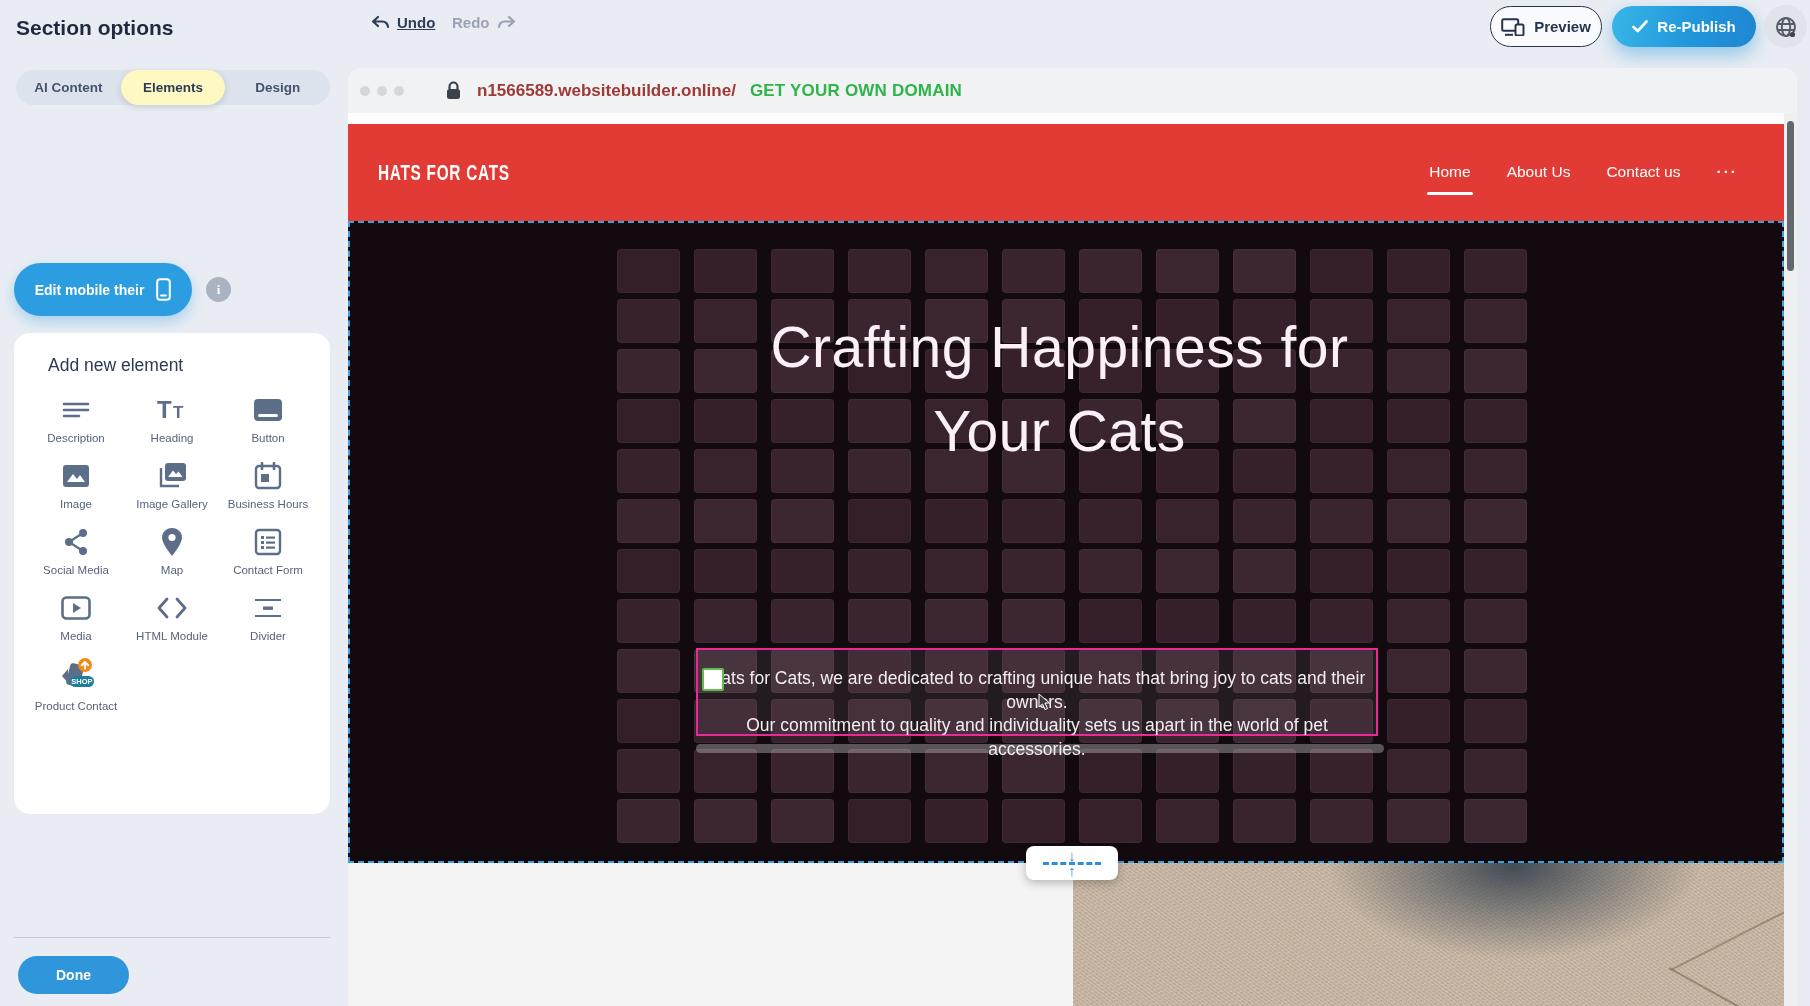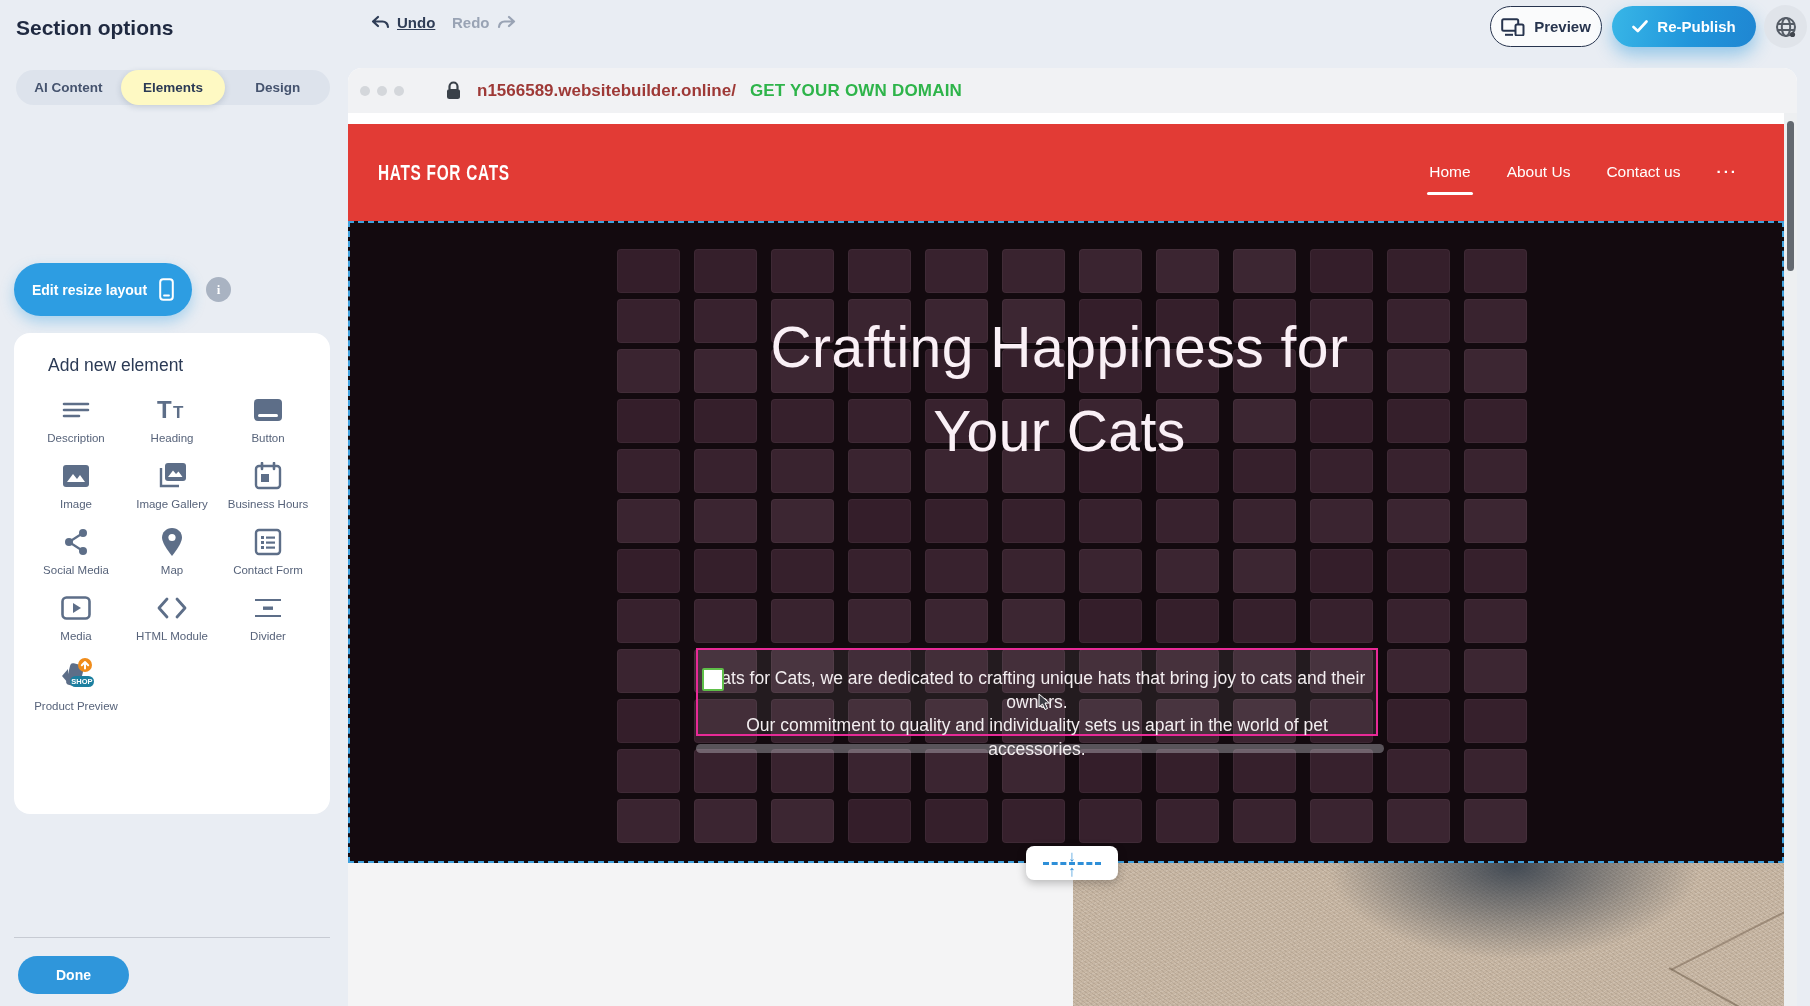--- a/index.html
+++ b/index.html
@@ -172,21 +172,21 @@
   </button>
 
   <div class="tabs">
     <div class="tab">AI Content</div>
     <div class="tab active">Elements</div>
     <div class="tab">Design</div>
   </div>
 
 
   <button class="edit-mobile-btn">
-    <span>Edit resize layout</span>
+    <span>Edit mobile their</span>
     <span>
       <svg width="15" height="23" viewBox="0 0 15 23">
           <rect x="1.2" y="1.2" width="12.6" height="20.6" rx="3" fill="none" stroke="#fff" stroke-width="2"></rect>
           <path d="M5 17.5 H10" stroke="#fff" stroke-width="1.8" stroke-linecap="round"></path>
         </svg>
     </span>
   </button>
   <button class="info-btn">i</button>
 
   <div class="card add-card">
@@ -325,21 +325,21 @@
         <span class="el-icon" style="width:44px;height:40px;">
           <svg width="44" height="40" viewBox="0 0 44 40">
               <polygon points="8,20 14,13 14,27" fill="#5d6e88"></polygon>
               <rect x="14" y="8" width="14" height="22" rx="3" fill="#5d6e88" transform="rotate(14 21 19)"></rect>
               <circle cx="31" cy="9" r="7" fill="#f08c1b"></circle>
               <path d="M31 12.5 V6.5 M27.8 9.3 L31 6 L34.2 9.3" stroke="#fff" stroke-width="2" fill="none" stroke-linecap="round" stroke-linejoin="round"></path>
               <rect x="16" y="20" width="24" height="11" rx="5.5" fill="#1c7f9f"></rect>
               <text x="28" y="28" font-family="Liberation Sans, sans-serif" font-size="7.5" font-weight="bold" fill="#fff" text-anchor="middle">SHOP</text>
             </svg>
         </span>
-        <span class="el-label">Product Preview</span>
+        <span class="el-label">Product Contact</span>
       </div>
 
     </div>
   </div>
 
   <div class="sidebar-divider"></div>
   <button class="done-btn">Done</button>
 
   <div class="browser">
 

